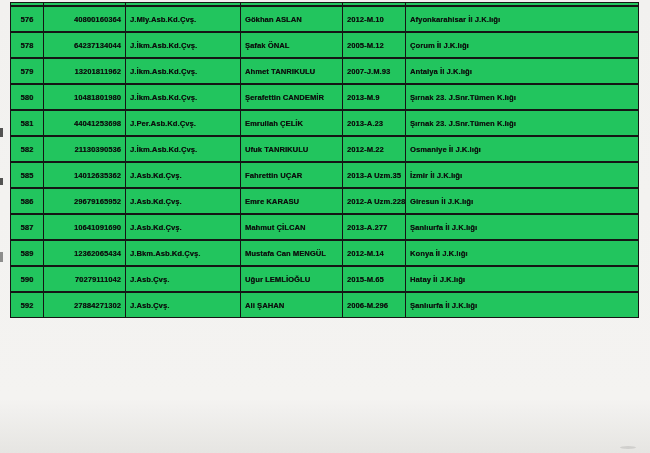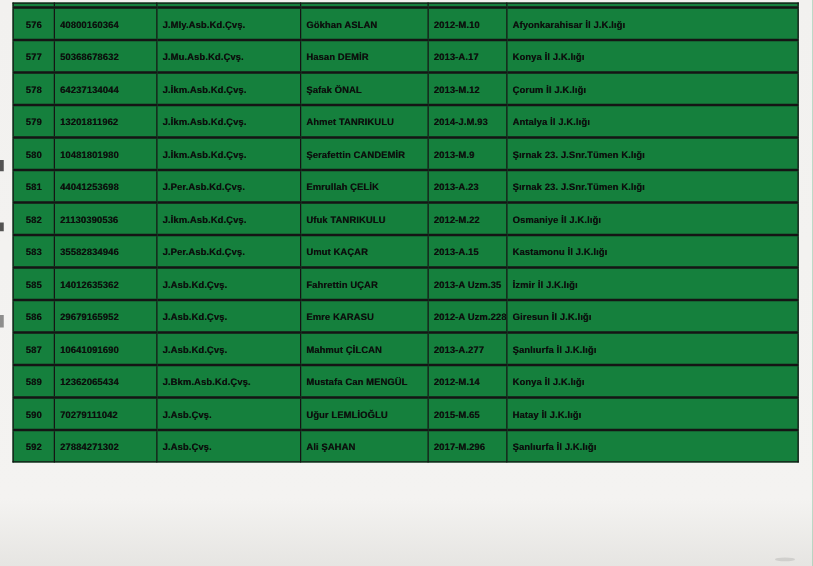--- a/index.html
+++ b/index.html
@@ -6,38 +6,38 @@
   body{
     width:650px;height:453px;position:relative;overflow:hidden;
     background:linear-gradient(#f2f1ef 0%, #f4f3f1 88%, #e6e5e2 100%);
     font-family:"Liberation Sans", sans-serif;
     -webkit-font-smoothing:none;
   }
   .scan-page{position:absolute;inset:0;}
   table.doc{
     position:absolute;left:10px;top:2px;width:628px;
     border-collapse:collapse;table-layout:fixed;
-    background:#15803d;
+    background:#22c55e;
   }
   table.doc td{
     border:1px solid #151515;
     border-top-width:2px;
     height:24px;
     padding:0 4px;
     font-size:7.5px;
     font-weight:bold;
     color:#0d0d0d;
     letter-spacing:0.1px;
     white-space:nowrap;
     overflow:hidden;
     text-shadow:0.3px 0 0 rgba(0,0,0,0.55);
   }
   tr.partial td{height:2px;border-top-width:1px;padding:0;}
   td.c-no{text-align:center;}
-  td.c-id{text-align:left;}
+  td.c-id{text-align:right;}
   td.c-rank,td.c-name,td.c-code,td.c-unit{text-align:left;}
   
   .edge-tick{position:absolute;left:0;width:3px;background:#2a2a2a;opacity:0.8;}
   .tick-1{top:128px;height:9px;}
   .tick-2{top:178px;height:7px;}
   .tick-3{top:252px;height:10px;opacity:0.5;}
   .smudge{position:absolute;background:rgba(40,40,40,0.12);border-radius:50%;}
   .smudge-1{left:620px;top:446px;width:16px;height:3px;}
 </style>
 </head>
@@ -65,41 +65,33 @@
       </tr>
     <tr>
           <td class="c-no">576</td>
           <td class="c-id">40800160364</td>
           <td class="c-rank">J.Mly.Asb.Kd.Çvş.</td>
           <td class="c-name">Gökhan ASLAN</td>
           <td class="c-code">2012-M.10</td>
           <td class="c-unit">Afyonkarahisar İl J.K.lığı</td>
         </tr>
         <tr>
-          <td class="c-no">577</td>
-          <td class="c-id">50368678632</td>
-          <td class="c-rank">J.Mu.Asb.Kd.Çvş.</td>
-          <td class="c-name">Hasan DEMİR</td>
-          <td class="c-code">2013-A.17</td>
-          <td class="c-unit">Konya İl J.K.lığı</td>
-        </tr>
-        <tr>
           <td class="c-no">578</td>
           <td class="c-id">64237134044</td>
           <td class="c-rank">J.İkm.Asb.Kd.Çvş.</td>
           <td class="c-name">Şafak ÖNAL</td>
-          <td class="c-code">2013-M.12</td>
+          <td class="c-code">2005-M.12</td>
           <td class="c-unit">Çorum İl J.K.lığı</td>
         </tr>
         <tr>
           <td class="c-no">579</td>
           <td class="c-id">13201811962</td>
           <td class="c-rank">J.İkm.Asb.Kd.Çvş.</td>
           <td class="c-name">Ahmet TANRIKULU</td>
-          <td class="c-code">2014-J.M.93</td>
+          <td class="c-code">2007-J.M.93</td>
           <td class="c-unit">Antalya İl J.K.lığı</td>
         </tr>
         <tr>
           <td class="c-no">580</td>
           <td class="c-id">10481801980</td>
           <td class="c-rank">J.İkm.Asb.Kd.Çvş.</td>
           <td class="c-name">Şerafettin CANDEMİR</td>
           <td class="c-code">2013-M.9</td>
           <td class="c-unit">Şırnak 23. J.Snr.Tümen K.lığı</td>
         </tr>
@@ -111,28 +103,20 @@
           <td class="c-code">2013-A.23</td>
           <td class="c-unit">Şırnak 23. J.Snr.Tümen K.lığı</td>
         </tr>
         <tr>
           <td class="c-no">582</td>
           <td class="c-id">21130390536</td>
           <td class="c-rank">J.İkm.Asb.Kd.Çvş.</td>
           <td class="c-name">Ufuk TANRIKULU</td>
           <td class="c-code">2012-M.22</td>
           <td class="c-unit">Osmaniye İl J.K.lığı</td>
-        </tr>
-        <tr>
-          <td class="c-no">583</td>
-          <td class="c-id">35582834946</td>
-          <td class="c-rank">J.Per.Asb.Kd.Çvş.</td>
-          <td class="c-name">Umut KAÇAR</td>
-          <td class="c-code">2013-A.15</td>
-          <td class="c-unit">Kastamonu İl J.K.lığı</td>
         </tr>
         <tr>
           <td class="c-no">585</td>
           <td class="c-id">14012635362</td>
           <td class="c-rank">J.Asb.Kd.Çvş.</td>
           <td class="c-name">Fahrettin UÇAR</td>
           <td class="c-code">2013-A Uzm.35</td>
           <td class="c-unit">İzmir İl J.K.lığı</td>
         </tr>
         <tr>
@@ -165,21 +149,21 @@
           <td class="c-rank">J.Asb.Çvş.</td>
           <td class="c-name">Uğur LEMLİOĞLU</td>
           <td class="c-code">2015-M.65</td>
           <td class="c-unit">Hatay İl J.K.lığı</td>
         </tr>
         <tr>
           <td class="c-no">592</td>
           <td class="c-id">27884271302</td>
           <td class="c-rank">J.Asb.Çvş.</td>
           <td class="c-name">Ali ŞAHAN</td>
-          <td class="c-code">2017-M.296</td>
+          <td class="c-code">2006-M.296</td>
           <td class="c-unit">Şanlıurfa İl J.K.lığı</td>
         </tr>
       </tbody>
   </table>
 
   <div class="edge-tick tick-1"></div>
   <div class="edge-tick tick-2"></div>
   <div class="edge-tick tick-3"></div>
   <div class="smudge smudge-1"></div>
 

